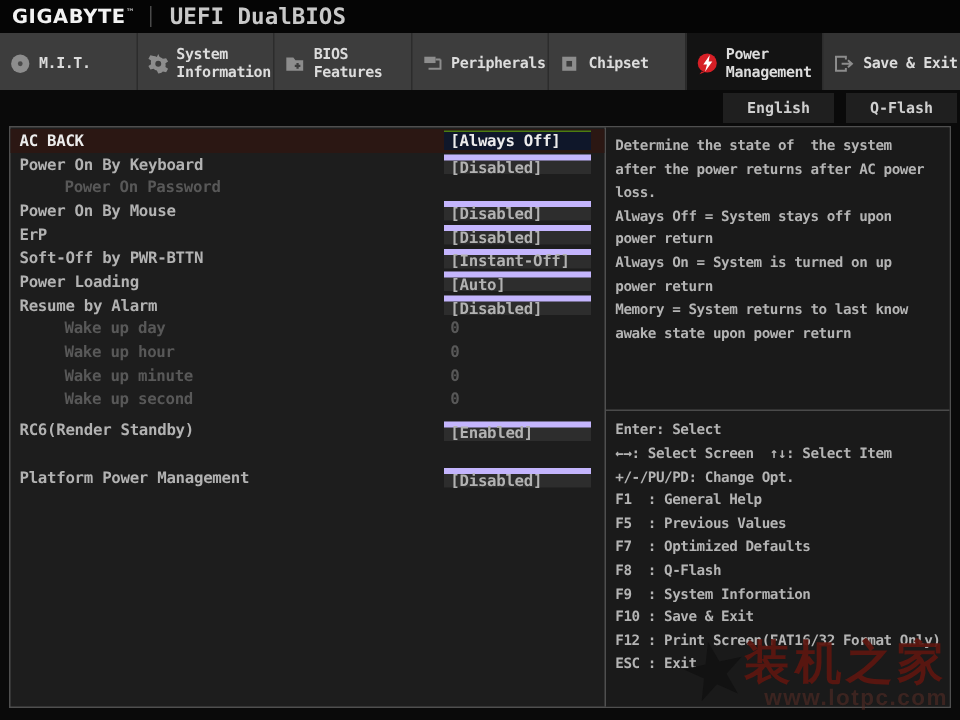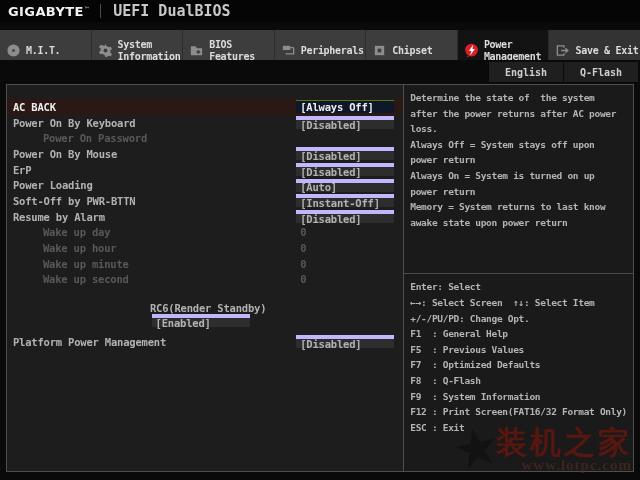--- a/index.html
+++ b/index.html
@@ -10,70 +10,70 @@
   
   .hdr { position:absolute; top:0; left:0; right:0; height:22px; background:#050505;
     display:flex; align-items:center; padding-left:8px; }
   .brand { font-family:"DejaVu Sans", sans-serif; font-weight:800; font-size:13px;
     color:#f2f2f2; letter-spacing:.4px; }
   .brand sup { font-size:6px; color:#bbb; }
   .hdr-sep { width:1px; height:14px; background:#4a4a4a; margin:0 12px 0 10px; }
   .fw-name { font-size:15px; color:#c8c8c8; font-weight:bold; }
 
   
-  .tabs { position:absolute; top:30px; left:0; right:0; height:41px; background:#3d3d3d;
+  .tabs { position:absolute; top:22px; left:0; right:0; height:41px; background:#3d3d3d;
     display:flex; }
   .tab { flex:1; display:flex; align-items:center; gap:5px; padding-left:6px;
     border-left:1px solid #2c2c2c; cursor:default; }
   .tab:first-child { border-left:none; }
   .tab-label { font-size:10px; font-weight:bold; color:#dcdcdc; line-height:12px;
     letter-spacing:-0.3px; }
   .tab.active { background:#131313; }
   .tab.preactive { background:#333333; }
   .tab-ic { width:15px; height:15px; flex:0 0 15px; }
 
   
   .toolbar { position:absolute; top:60px; left:0; right:0; height:24px; background:#0a0a0a;
-    display:flex; justify-content:flex-end; align-items:center; gap:1px; padding-right:2px; }
+    display:flex; justify-content:flex-end; align-items:center; gap:8px; padding-right:2px; }
   .tbtn { width:74px; height:20px; background:#1f1f1f; color:#cfcfcf; font-size:10px;
     font-weight:bold; display:flex; align-items:center; justify-content:center; }
 
   
   .content { position:absolute; top:84px; left:6px; right:6px; bottom:8px;
     border:1px solid #4f4f4f; background:#1d1d1d; display:flex; }
-  .left { width:418px; border-right:1px solid #4f4f4f; padding-top:14px; }
+  .left { width:418px; border-right:1px solid #4f4f4f; padding-top:1px; }
   .right { flex:1; background:#1a1a1a; padding:5px 6px 8px 6px; }
 
   .row { height:15.7px; display:flex; align-items:center; }
   .row-label { flex:1; margin-left:6px; font-size:10.5px; font-weight:bold; color:#b2b2b2;
     white-space:pre; letter-spacing:-0.2px; }
   .row-label.indent { margin-left:36px; }
   .row-value { width:98px; margin-right:9px; height:13px; display:flex; align-items:center;
     font-size:10.5px; font-weight:bold; color:#b2b2b2; padding-left:4px;
     white-space:pre; letter-spacing:-0.2px; }
   .row-value.boxed { background:#2d2d2d; border-top:4px solid #c4b5fd; }
   .row.selected { background:#2b1713; }
   .row.selected .row-label, .row.selected .row-value { color:#ececec; }
   .row.selected .row-value.boxed { background:#0f172a; border-top:1px solid #4d7c0f; }
   .row.disabled .row-label, .row.disabled .row-value { color:#585858; }
-  .gap15 { margin-top:15px;flex-direction:column; } .gap16 { margin-top:16px; }
+  .gap15 { margin-top:5px; } .gap16 { margin-top:16px; }
 
   
   .help-line, .key-line { font-size:9.5px; font-weight:bold; color:#b4b4b4;
     line-height:15.6px; white-space:pre; letter-spacing:-0.3px; overflow:hidden; }
   .help-divider { border-top:1px solid #4a4a4a; margin:43px -6px 0 -6px; }
   .keys { padding-top:5px; }
 
   
   .wm { position:absolute; right:8px; bottom:6px; text-align:right; pointer-events:none; }
   .wm-star { position:absolute; right:140px; bottom:2px; font-size:52px; color:#121212;
     font-family:"DejaVu Sans", sans-serif; transform:rotate(-12deg); }
   .wm-cn { font-family:"DejaVu Sans", sans-serif; font-weight:800; font-size:31px;
     color:rgba(92,22,16,0.95); letter-spacing:3px; line-height:30px; }
-  .wm-url { font-family:Liberation Serif, serif; font-weight:800; font-size:15px;
+  .wm-url { font-family:Liberation Sans, sans-serif; font-weight:800; font-size:15px;
     color:rgba(90,45,38,0.55); letter-spacing:1px; }
 </style>
 </head>
 <body>
 
 <div class="screen">
 
   <div class="hdr">
     <span class="brand"><span>GIGABYTE</span><sup>™</sup></span>
     <span class="hdr-sep"></span>
@@ -155,26 +155,26 @@
       </div>
       <div class="row">
         <span class="row-label">Power On By Mouse</span>
         <span class="row-value boxed">[Disabled]</span>
       </div>
       <div class="row">
         <span class="row-label">ErP</span>
         <span class="row-value boxed">[Disabled]</span>
       </div>
       <div class="row">
+        <span class="row-label">Soft-Off by PWR-BTTN</span>
+        <span class="row-value boxed">[Instant-Off]</span>
+      </div>
+      <div class="row">
         <span class="row-label">Power Loading</span>
         <span class="row-value boxed">[Auto]</span>
-      </div>
-      <div class="row">
-        <span class="row-label">Soft-Off by PWR-BTTN</span>
-        <span class="row-value boxed">[Instant-Off]</span>
       </div>
       <div class="row">
         <span class="row-label">Resume by Alarm</span>
         <span class="row-value boxed">[Disabled]</span>
       </div>
       <div class="row disabled">
         <span class="row-label indent">Wake up day</span>
         <span class="row-value">0</span>
       </div>
       <div class="row disabled">
@@ -214,20 +214,21 @@
       <div class="help-divider"></div>
       <div class="keys">
         <div class="key-line">Enter: Select</div>
         <div class="key-line">←→: Select Screen  ↑↓: Select Item</div>
         <div class="key-line">+/-/PU/PD: Change Opt.</div>
         <div class="key-line">F1  : General Help</div>
         <div class="key-line">F5  : Previous Values</div>
         <div class="key-line">F7  : Optimized Defaults</div>
         <div class="key-line">F8  : Q-Flash</div>
         <div class="key-line">F9  : System Information</div>
+        <div class="key-line">F10 : Save &amp; Exit</div>
         <div class="key-line">F12 : Print Screen(FAT16/32 Format Only)</div>
         <div class="key-line">ESC : Exit</div>
       </div>
     </div>
   </div>
 
   <span class="wm-star">★</span>
   <div class="wm">
     <div class="wm-cn">装机之家</div>
     <div class="wm-url">www.lotpc.com</div>

